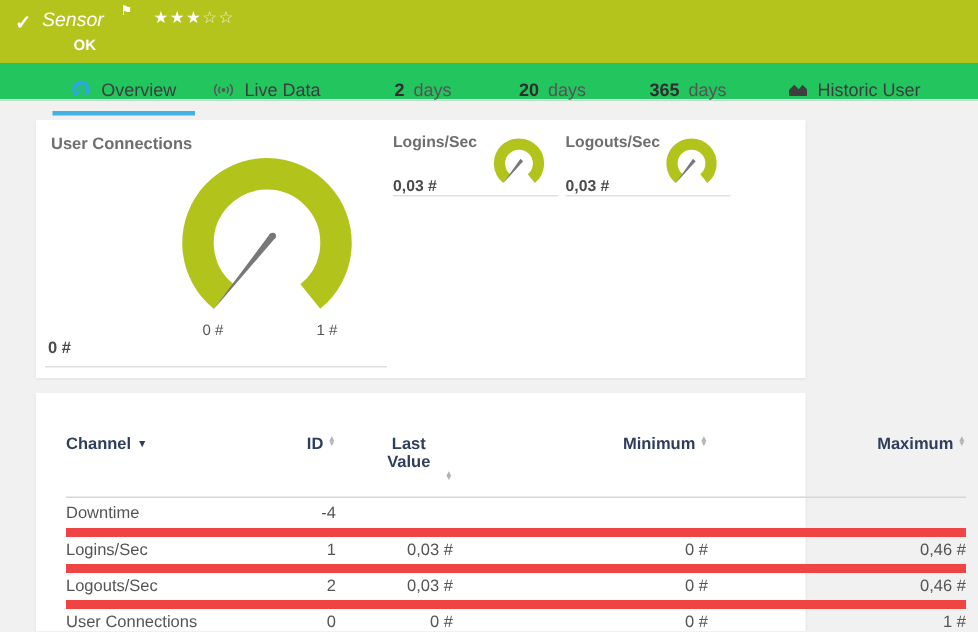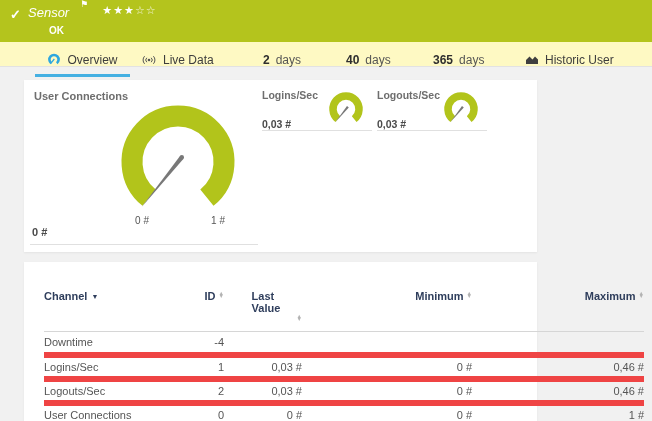--- a/index.html
+++ b/index.html
@@ -10,31 +10,31 @@
     position:relative;
     overflow:hidden;
     color:#444;
   }
   
   .banner {
     position:absolute; left:0; top:0; width:652px; height:42px;
     background:#b4c41d; color:#fff;
   }
   .banner-check { position:absolute; left:10px; top:7px; font-size:13px; font-weight:bold; }
-  .banner-row { position:absolute; left:28px; top:5px; display:flex; align-items:flex-start; }
+  .banner-row { position:absolute; left:28px; top:5px; display:flex; align-items:center; }
   .banner-kind { font-style:italic; font-size:13px; margin-right:8px; }
   .banner-title { font-size:15px; font-weight:bold; letter-spacing:.2px; }
   .banner-flag { font-size:9px; margin-left:3px; position:relative; top:-6px; }
   .banner-stars { margin-left:14px; font-size:11px; letter-spacing:1px; position:relative; top:-1px; }
   .banner-stars .empty { opacity:.8; }
   .banner-status { position:absolute; left:29px; top:25px; font-size:10px; font-weight:bold;padding-left:20px; }
   
   .tabbar {
     position:absolute; left:0; top:42px; width:652px; height:25px;
-    background:#fef9c3; border-bottom:1px solid #e2e2e2;
+    background:#22c55e; border-bottom:1px solid #e2e2e2;
   }
   .tab {
     position:absolute; top:0; height:35px;
     display:flex; align-items:center; gap:6px;
     font-size:12px; color:#3d3d3d; cursor:pointer;
   }
   .tab .num { font-weight:bold; color:#2e2e2e; }
   .tab .unit { color:#555; }
   .tab-overview { left:35px; width:95px; justify-content:center; }
   .tab-overview .underline {
@@ -85,21 +85,21 @@
     color:#2f3e5c; font-weight:bold; text-align:right;
     padding:8px 0 9px 0; vertical-align:top; cursor:pointer;
     border-bottom:1px solid #d6d6d6; font-size:11px;
   }
   .channels th.h-channel { text-align:left; }
   .channels td {
     color:#555; text-align:right; padding:0;
     height:24px; border-bottom:6px solid #ef4444;margin-left:36px;
   }
   .channels td.d-channel { text-align:left; }
-  .lv-wrap { display:inline-block; width:42px; text-align:left; }
+  .lv-wrap { display:inline-block; width:42px; text-align:center; }
   .sort-icons {
     display:inline-block; margin-left:3px; color:#b3b3b3;
     font-size:5.5px; line-height:3.5px; vertical-align:2px; text-align:center;
   }
   .sort-icons span { display:block; }
   .sort-active { color:#2f3e5c; font-size:7px; margin-left:4px; vertical-align:1px; }
 </style>
 </head>
 <body>
 
@@ -130,21 +130,21 @@
       <path d="M 3.6 2.2 A 5.5 5.5 0 0 0 3.6 9.8" fill="none" stroke="#555" stroke-width="1"></path>
       <path d="M 12.4 2.2 A 5.5 5.5 0 0 1 12.4 9.8" fill="none" stroke="#555" stroke-width="1"></path>
     </svg>
     <span>Live Data</span>
   </div>
   <div class="tab tab-2days">
     <span class="num">2</span>
     <span class="unit">days</span>
   </div>
   <div class="tab tab-30days">
-    <span class="num">40</span>
+    <span class="num">20</span>
     <span class="unit">days</span>
   </div>
   <div class="tab tab-365days">
     <span class="num">365</span>
     <span class="unit">days</span>
   </div>
   <div class="tab tab-historic">
     <svg width="14" height="11" viewBox="0 0 14 11">
       <polygon points="1,10 1,6 4.5,2.5 7.5,5.5 10,2.5 13,5.5 13,10" fill="#3f3f3f"></polygon>
     </svg>

